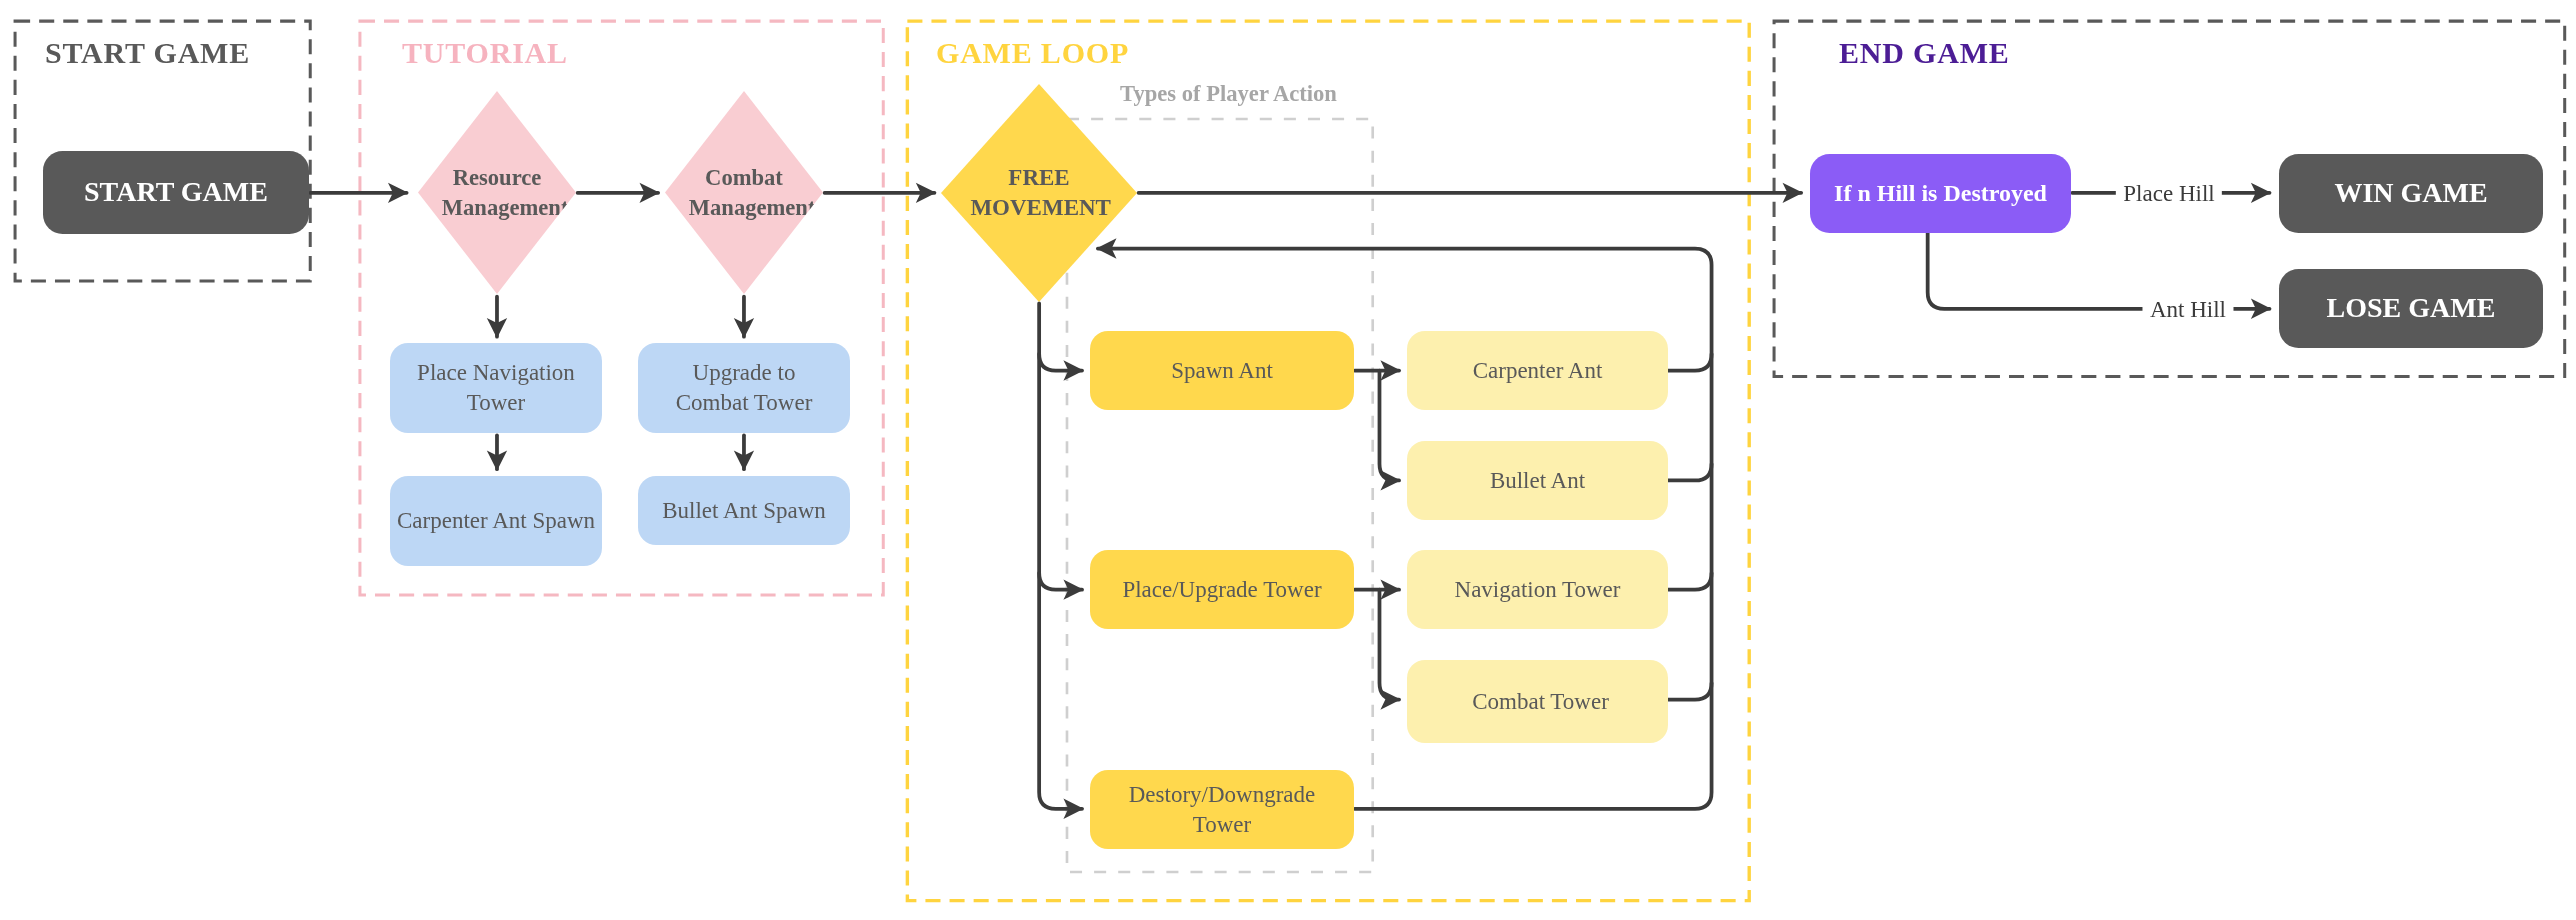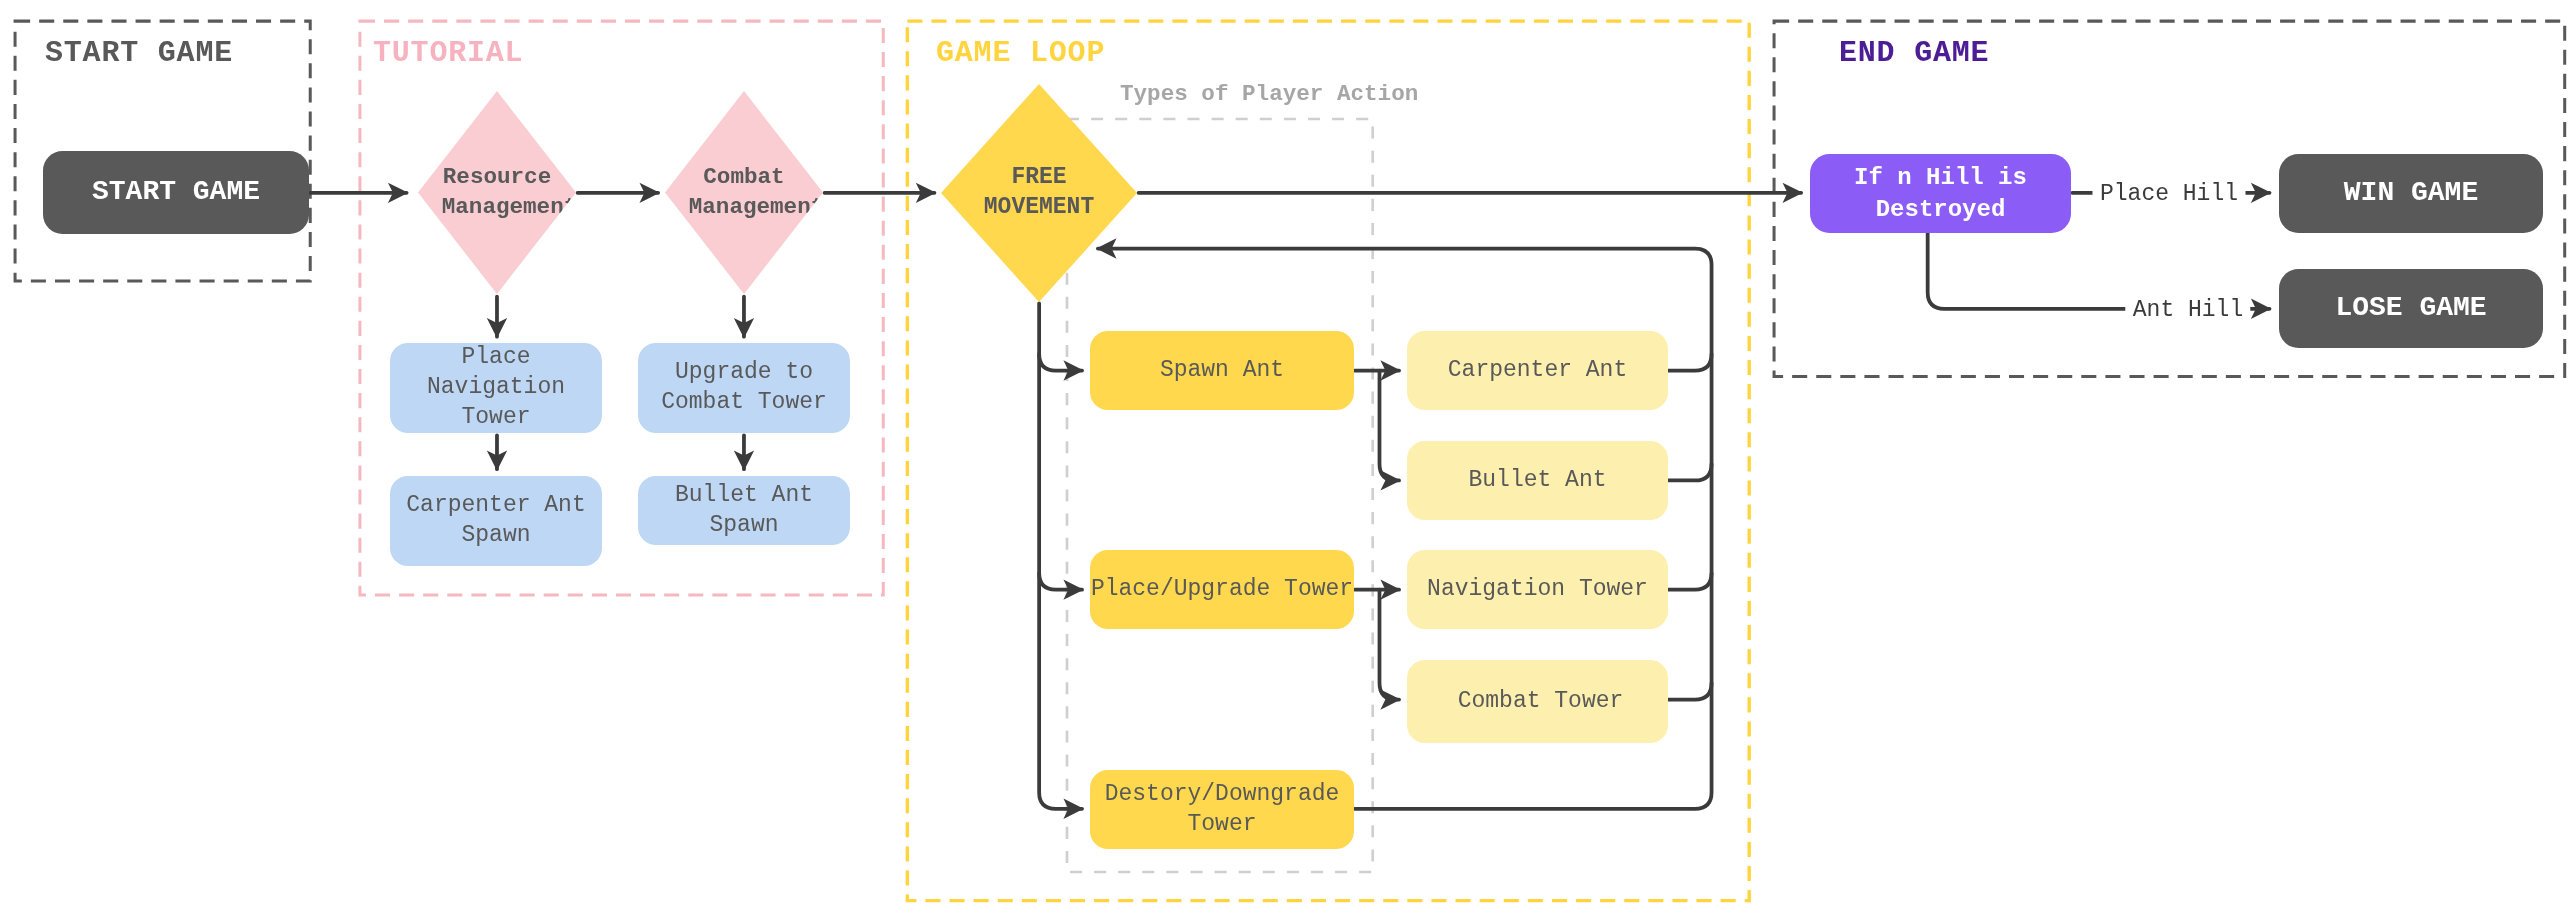--- a/index.html
+++ b/index.html
@@ -1,18 +1,18 @@
 <!DOCTYPE html>
 <html style="font-size:12px"><head>
 <meta charset="utf-8">
 <style>
   html,body{margin:0;padding:0;background:#ffffff;}
   #stage{
     position:relative;width:2576px;height:921px;background:#ffffff;overflow:hidden;
-    font-family:Liberation Mono, monospace;color:#595959;
+    font-family:Liberation Serif, serif;color:#595959;
   }
   #wires{position:absolute;left:0;top:0;z-index:1;}
   .section-title{
     position:absolute;z-index:2;font-size:30px;font-weight:bold;letter-spacing:0.8px;white-space:nowrap;
   }
   .node{
     position:absolute;z-index:3;display:flex;align-items:center;justify-content:center;
     text-align:center;font-size:23px;line-height:1.3;color:#595959;box-sizing:border-box;
   }
   .rounded{border-radius:18px;}
@@ -78,21 +78,21 @@
       <path d="M2215,783 H2251 Q2273,783 2273,761"></path>
       <path d="M2215,929 H2251 Q2273,929 2273,907"></path>
       <path d="M1799,1074 H2251 Q2273,1074 2273,1052 V352 Q2273,330 2251,330 H1458" marker-end="url(#arrow)"></path>
 
       <path d="M2752,256 H3014" marker-end="url(#arrow)"></path>
       <path d="M2560,309 V388 Q2560,410 2582,410 H3014" marker-end="url(#arrow)"></path>
     </g>
   </svg>
 
   <div class="section-title" style="left:45px;top:36px;color:#595959;">START GAME</div>
-  <div class="section-title" style="left:373px;top:36px;color:#f6b3bf;">TUTORIAL</div>
+  <div class="section-title" style="left:402px;top:36px;color:#f6b3bf;">TUTORIAL</div>
   <div class="section-title" style="left:936px;top:36px;color:#ffd43f;">GAME LOOP</div>
   <div class="types-title" style="left:1120px;top:81px;">Types of Player Action</div>
   <div class="section-title" style="left:1839px;top:36px;color:#4c1d95;">END GAME</div>
 
   <div class="node dark" style="left:43px;top:151px;width:266px;height:83px;">START GAME</div>
 
   <div class="node pink diamond" style="left:418px;top:91px;width:158px;height:203px;">
     <div class="inner">Resource Management</div>
   </div>
   <div class="node pink diamond" style="left:665px;top:91px;width:158px;height:203px;">

